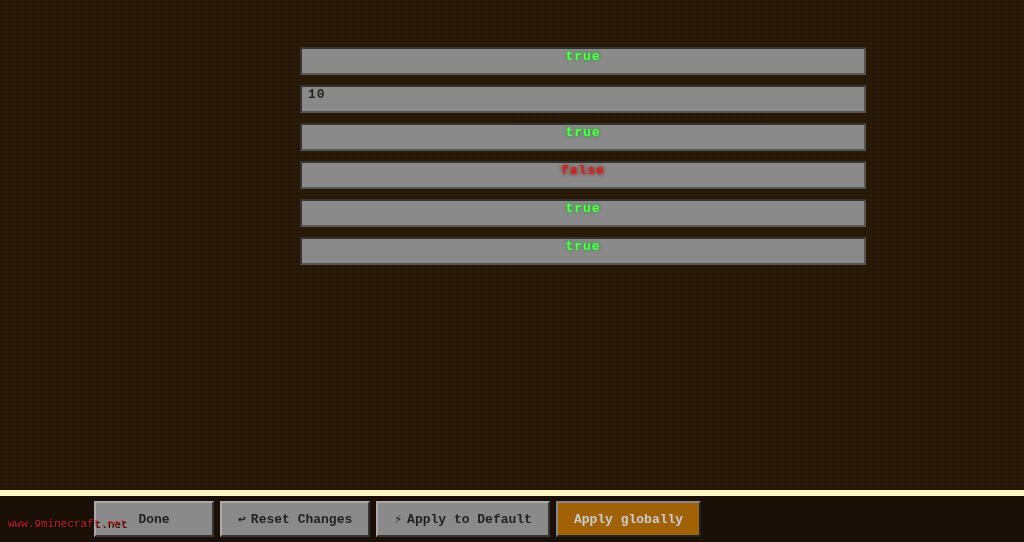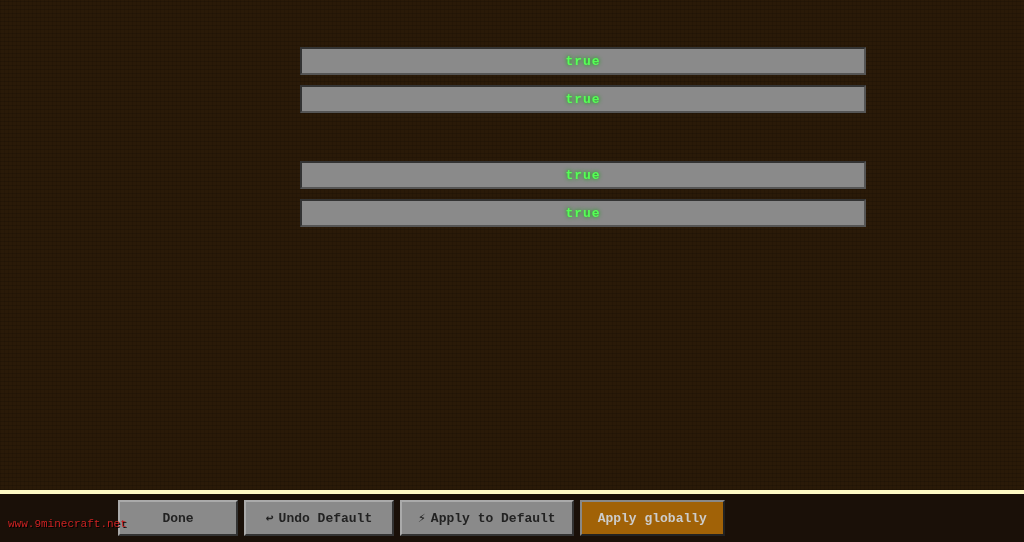--- a/index.html
+++ b/index.html
@@ -61,21 +61,21 @@
     }
 
     .config-value-box {
       flex: 1;
       height: 28px;
       background: #8a8a8a;
       border: 2px solid #555;
       border-top-color: #333;
       border-left-color: #333;
       display: flex;
-      align-items: center;
+      align-items: flex-start;
       justify-content: center;
       position: relative;
     }
 
     .config-value-box.text-input {
       justify-content: flex-start;
       padding-left: 6px;
     }
 
     .config-value-text {
@@ -107,24 +107,24 @@
     }
 
     
     .bottom-bar {
       position: absolute;
       bottom: 0;
       left: 0;
       right: 0;
       height: 52px;
       background: #1a1008;
-      border-top: 4px solid #fef9c3;
-      display: flex;
-      align-items: center;
-      padding: 0 160px 0 118px;
+      border-top: 6px solid #fef9c3;
+      display: flex;
+      align-items: center;
+      padding: 0 160px 0 94px;
       gap: 6px;
     }
 
     .btn-bottom {
       height: 36px;
       padding: 0 16px;
       background: #8a8a8a;
       border: 2px solid #aaa;
       border-bottom-color: #333;
       border-right-color: #333;
@@ -185,29 +185,40 @@
 
 <div class="config-row">
       <div class="config-label">elytraRollScreen</div>
       <div class="config-value-box">
         <span class="config-value-text val-true">true</span>
       </div>
       <div class="btn-small">↩</div>
       <div class="btn-small">⚡</div>
     </div>
     <div class="config-row">
+      <div class="config-label">elytraTickDelay</div>
+      <div class="config-value-box text-input">
+        <span class="config-value-text val-number">10</span>
+      </div>
+      <div class="btn-small">↩</div>
+      <div class="btn-small">⚡</div>
+    </div>
+    <div class="config-row">
       <div class="config-label">enable</div>
       <div class="config-value-box">
         <span class="config-value-text val-true">true</span>
       </div>
       <div class="btn-small">↩</div>
       <div class="btn-small">⚡</div>
     </div>
     <div class="config-row">
       <div class="config-label">frontKeyToggleMode</div>
+      <div class="config-value-box">
+        <span class="config-value-text val-false">false</span>
+      </div>
       <div class="btn-small">↩</div>
       <div class="btn-small">⚡</div>
     </div>
     <div class="config-row">
       <div class="config-label">nimbleElytra</div>
       <div class="config-value-box">
         <span class="config-value-text val-true">true</span>
       </div>
       <div class="btn-small">↩</div>
       <div class="btn-small">⚡</div>
@@ -219,21 +230,21 @@
       </div>
       <div class="btn-small">↩</div>
       <div class="btn-small">⚡</div>
     </div>
   </div>
 
 <div class="bottom-bar">
   <button class="btn-bottom btn-done">Done</button>
   <button class="btn-bottom btn-undo">
     <span>↩</span>
-    <span>Undo Default</span>
+    <span>Reset Changes</span>
   </button>
   <button class="btn-bottom btn-reset">
     <span>⚡</span>
     <span>Apply to Default</span>
   </button>
   <button class="btn-bottom btn-apply">Apply globally</button>
 </div>
 
 <div class="watermark">www.9minecraft.net</div>
 

